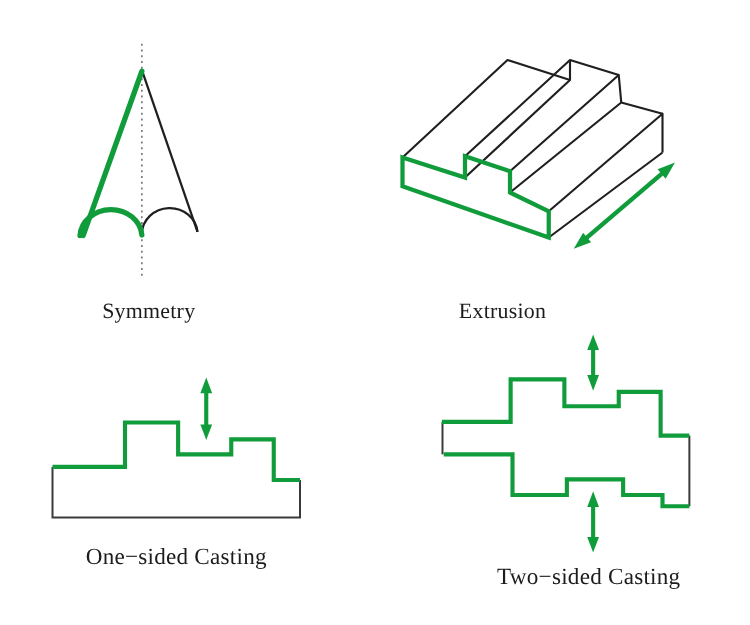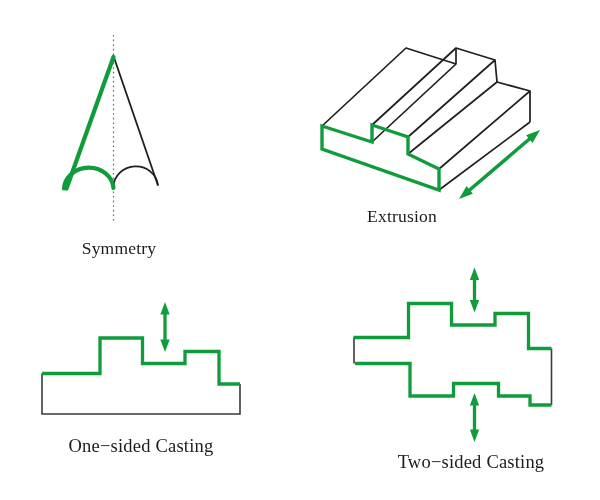--- a/index.html
+++ b/index.html
@@ -82,16 +82,16 @@
       </g>
       <g>
         <line x1="474.5" y1="399.5" x2="474.5" y2="435.5" stroke-width="3.3" class="g-stroke"></line>
         <polygon points="474.5,393 469.8,405.5 479.2,405.5" class="g-fill"></polygon>
         <polygon points="474.5,442 469.8,429.5 479.2,429.5" class="g-fill"></polygon>
       </g>
     </g>
   </svg>
 
   <div class="lbl lbl-sm" style="left:119px; top:238px;">Symmetry</div>
-  <div class="lbl lbl-sm" style="left:402px; top:206px;">Extrusion</div>
+  <div class="lbl lbl-sm" style="left:402px; top:238px;">Extrusion</div>
   <div class="lbl lbl-lg" style="left:471px; top:452px;">Two−sided Casting</div>
   <div class="lbl lbl-lg" style="left:141px; top:436px;">One−sided Casting</div>
 </div>
 
 </body></html>

